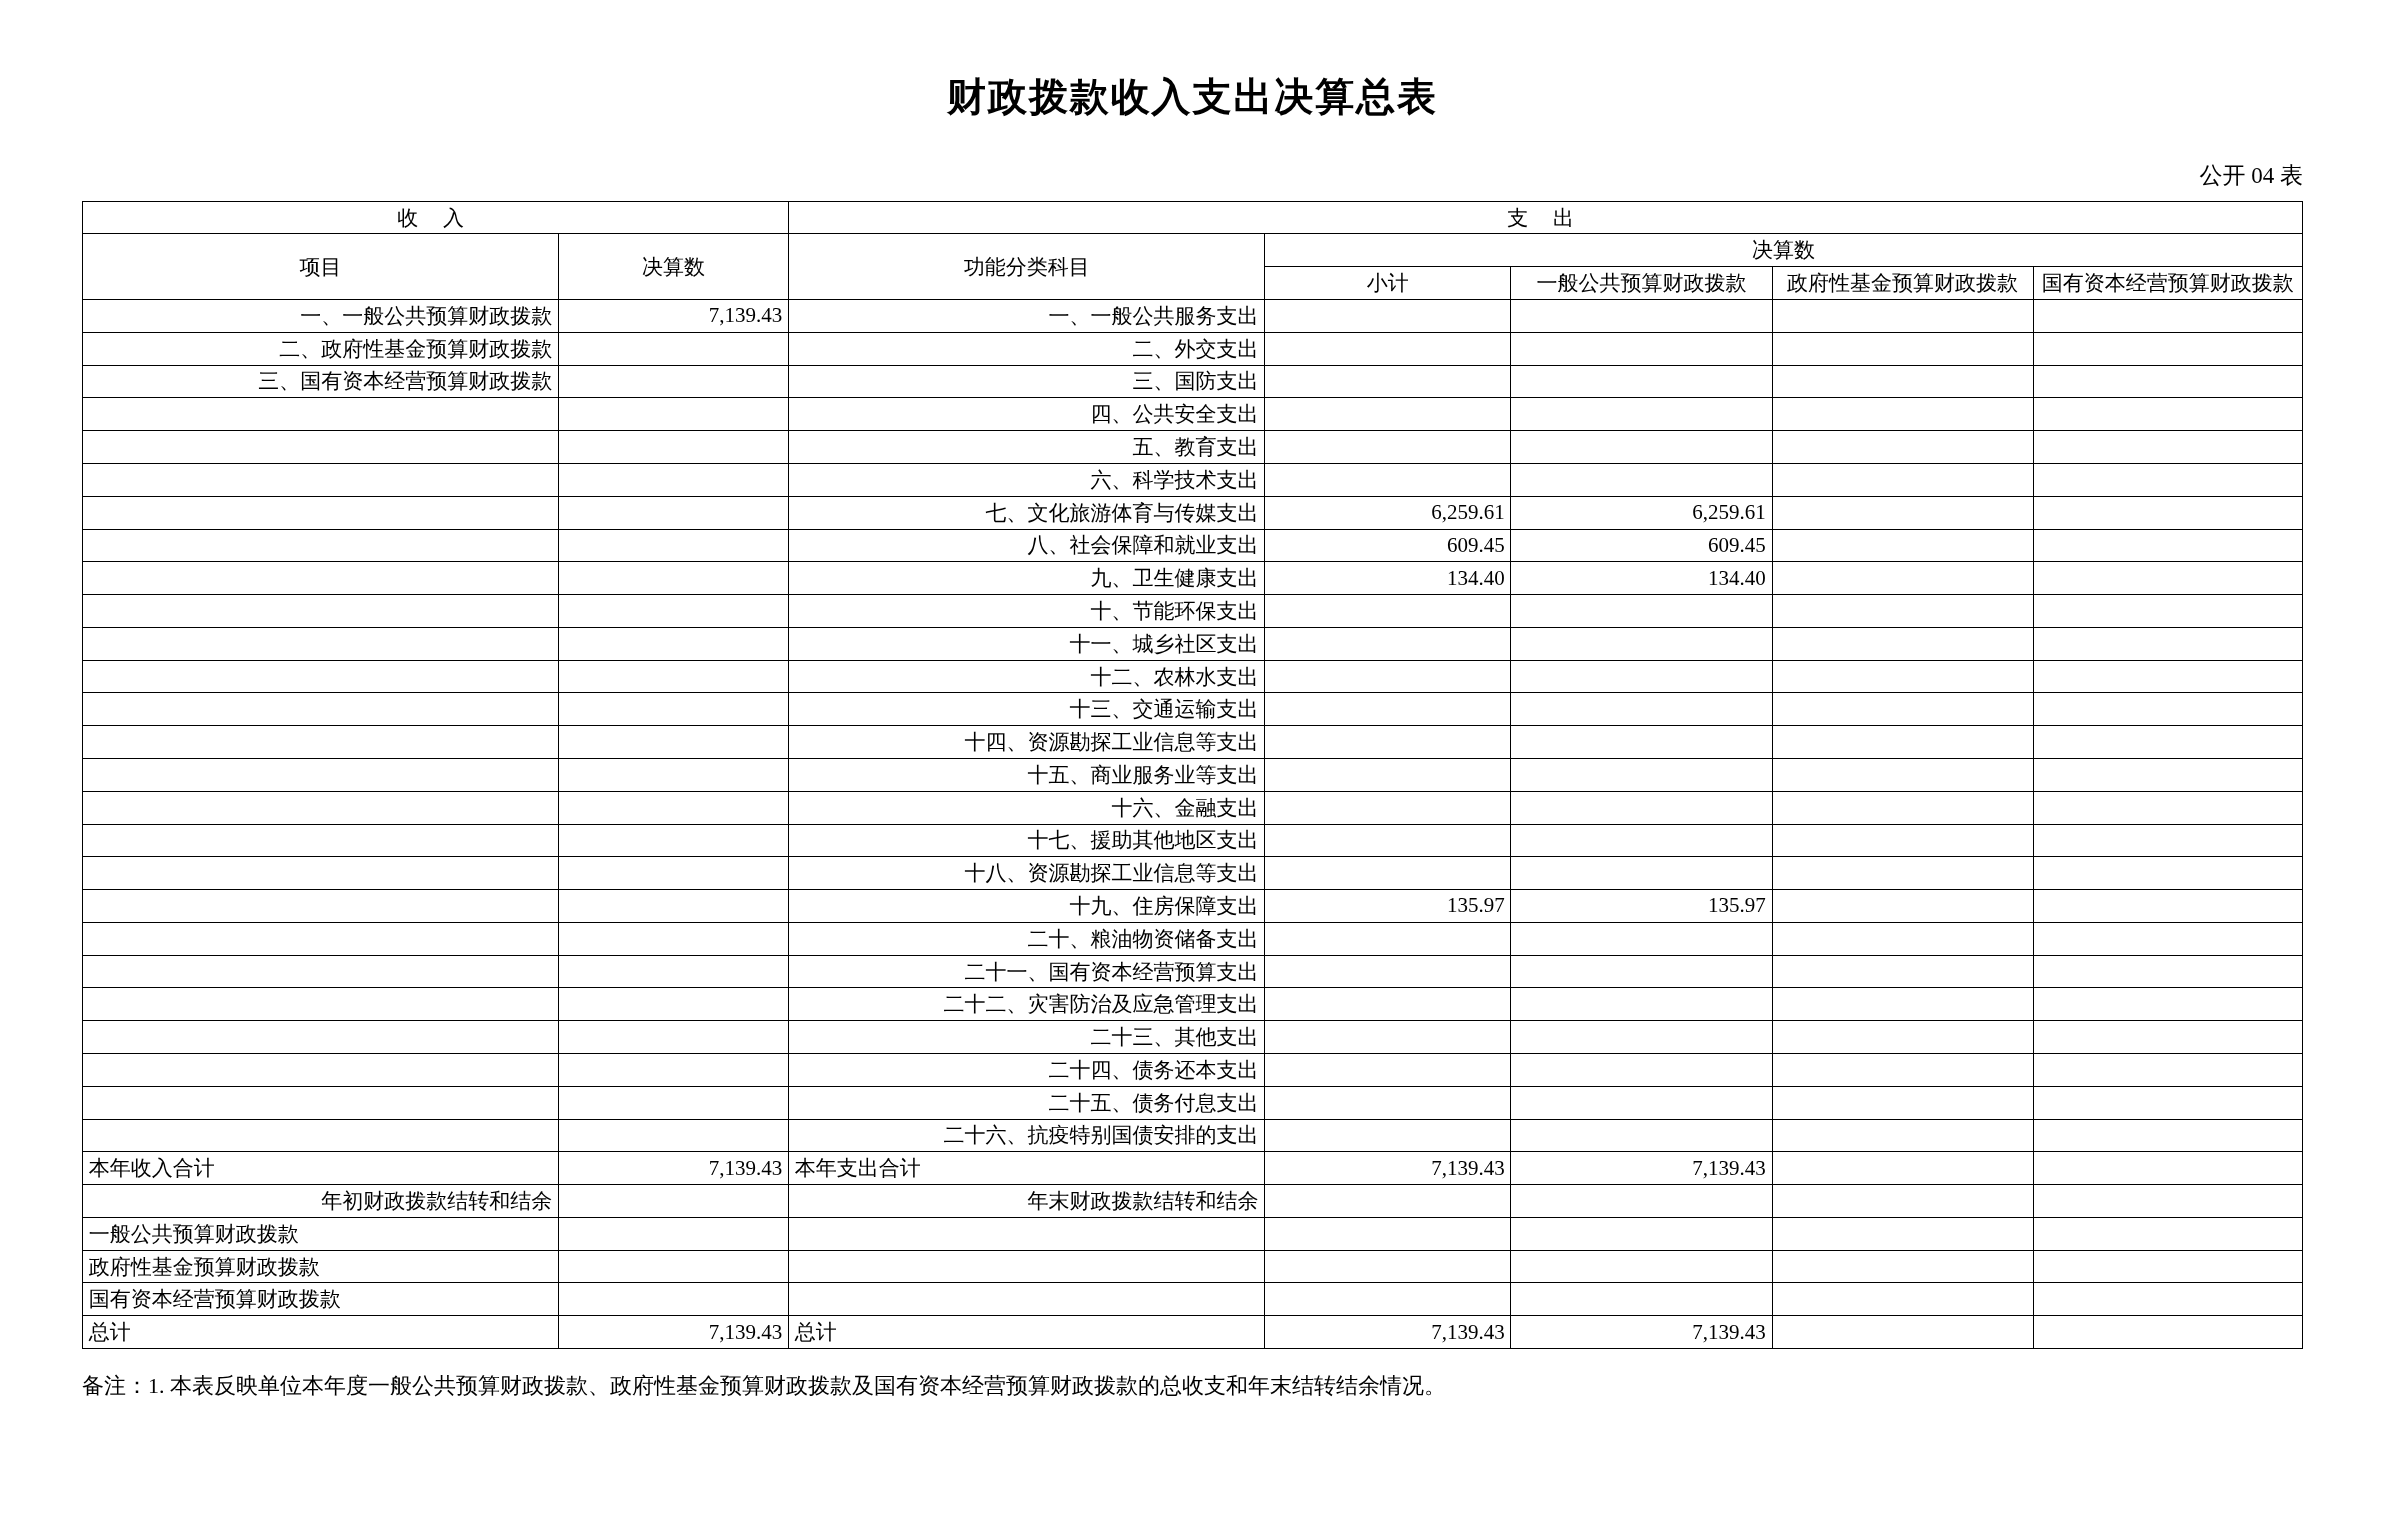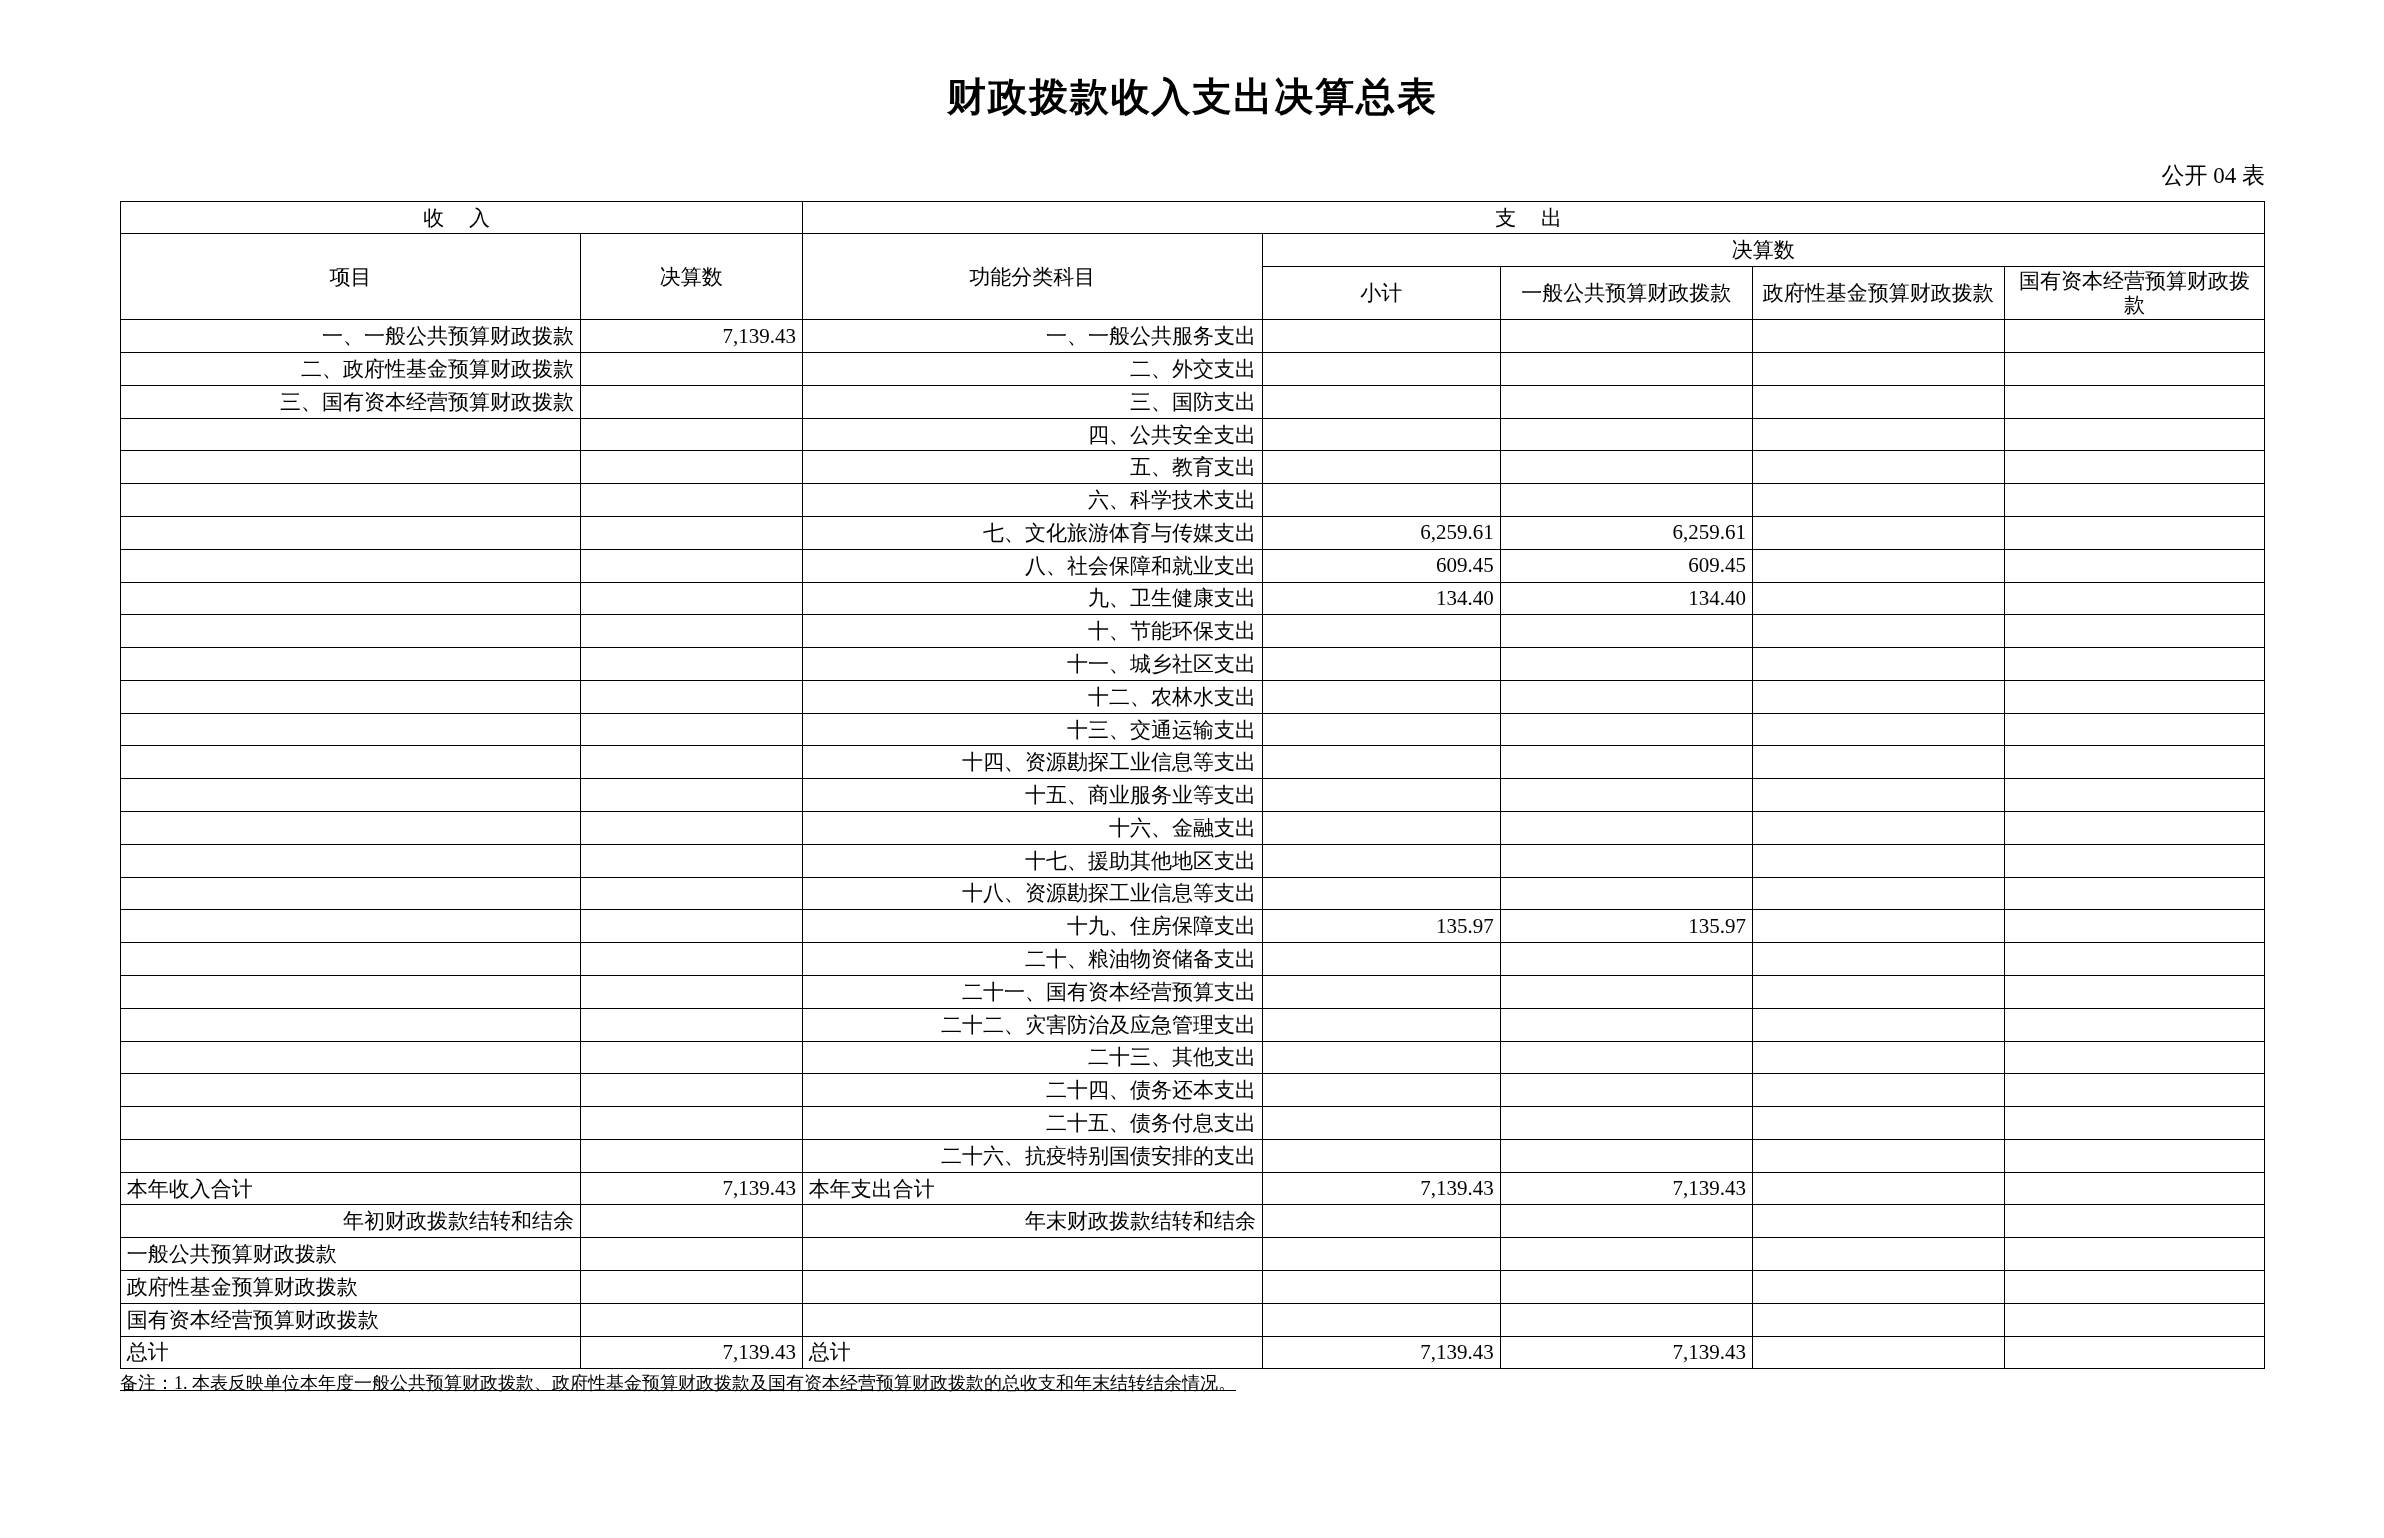--- a/index.html
+++ b/index.html
@@ -12,21 +12,21 @@
     height: 1538px;
     font-family: "Liberation Serif", serif;
     color: #000000;
     position: relative;
   }
   .page {
     position: relative;
     width: 2385px;
     height: 1372px;
     box-sizing: border-box;
-    padding: 0 120px;
+    padding: 0 82px;
   }
   .title {
     text-align: center;
     font-size: 39px;
     font-weight: bold;
     letter-spacing: 1.9px;
     padding-top: 70px;
   }
   .sheet-no {
     text-align: right;
@@ -90,24 +90,23 @@
   }
   .num {
     text-align: right;
     padding-right: 17.4px;
   }
   .ctr {
     text-align: left;
   }
   .bold { font-weight: bold; }
   .notes {
-    font-size: 18px;
-    margin-top: 1px;
+    font-size: 22px;
+    margin-top: 21px;
     line-height: 1.45;
-    text-decoration: underline;
   }
   .notes .n2 {
     padding-left: 46px;
   }
   .small-head {
     font-size: 20px;
     line-height: 1.15;
   }
 </style>
 </head>

